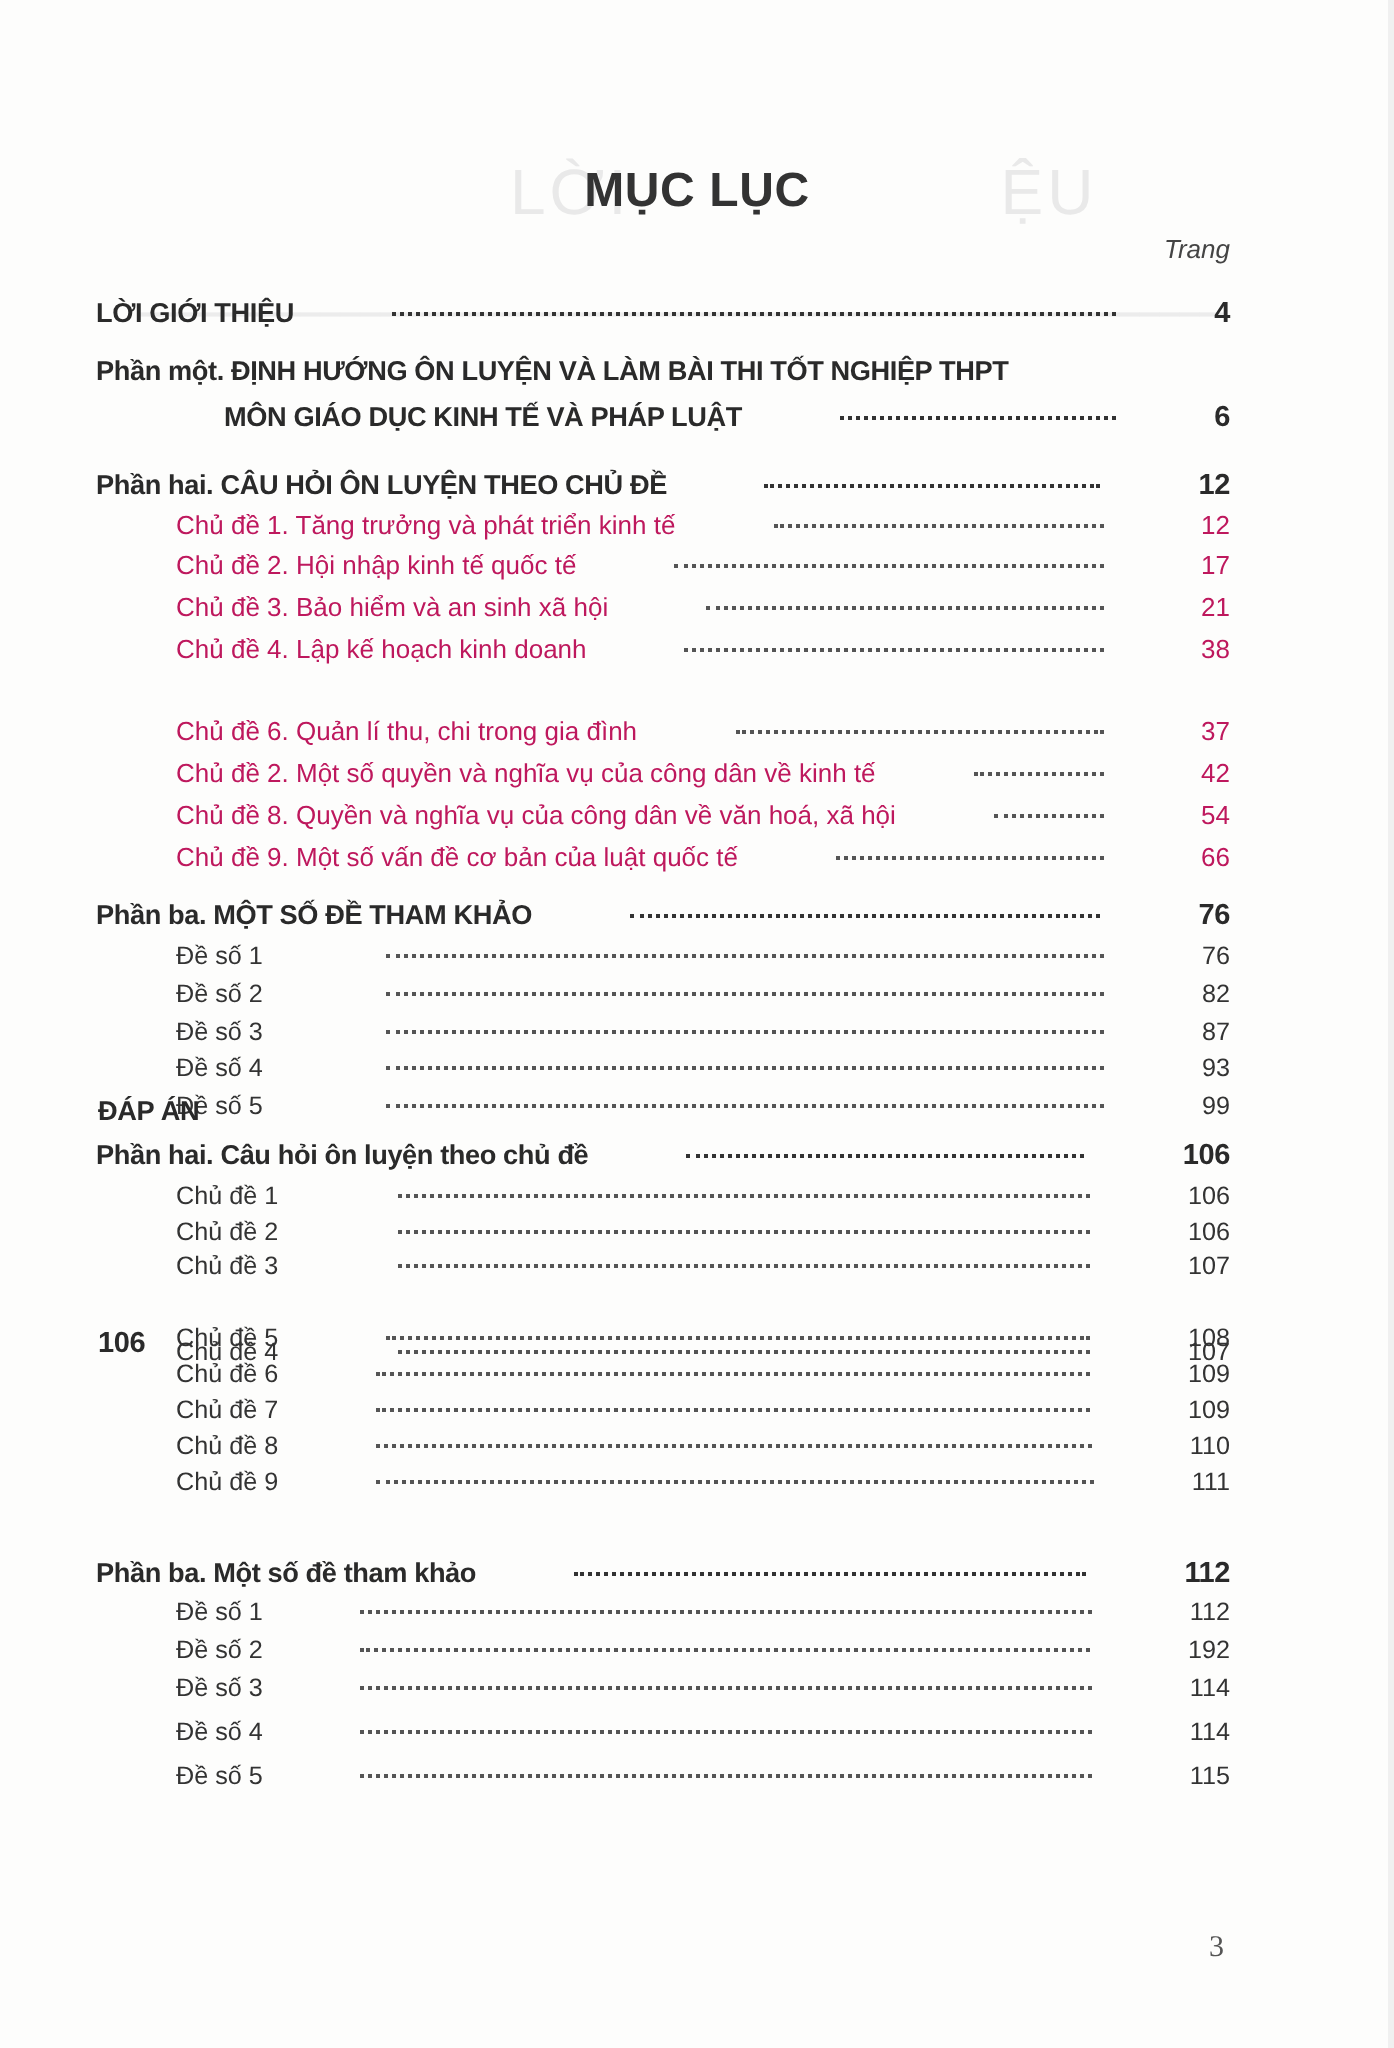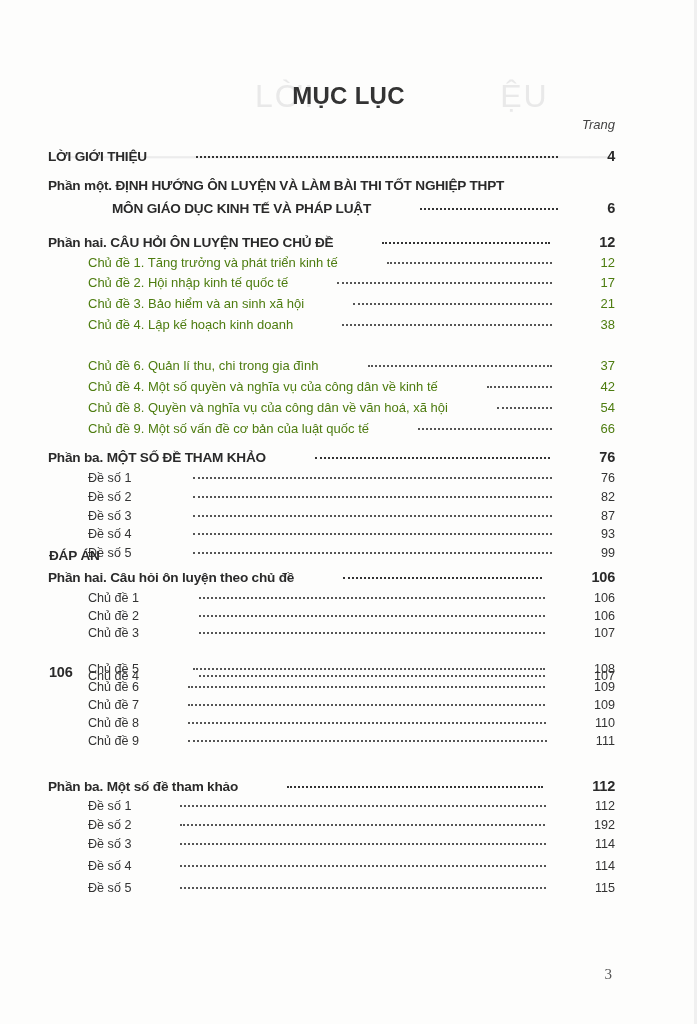--- a/index.html
+++ b/index.html
@@ -26,21 +26,21 @@
   }
   .trang {
     position: absolute; right: 82px; top: 117px; font-style: italic;
     font-size: 13px; color: #444;
   }
   .row {
     position: absolute; left: 48px; right: 82px; display: flex; align-items: baseline;
     white-space: nowrap; font-size: 13.4px; height: 18px; line-height: 18px; gap: 48px;
   }
   .row.head { font-weight: bold; font-size: 13.6px; color: #2a2a2a; letter-spacing: -0.2px; }
-  .row.sub { left: 88px; font-size: 13px; color: #4d7c0f; }
+  .row.sub { left: 88px; font-size: 13px; color: #be185d; }
   .row.sub2 { left: 88px; font-size: 12.6px; color: #333; }
   .row .label { flex: 0 0 auto; }
   .row .dots {
     flex: 1 1 auto; margin: 0 1px; overflow: hidden; height: 12px;
     border-bottom: 2px dotted #555; transform: translateY(-3px);
   }
   .row.head .dots { border-bottom: 2px dotted #333; }
   .row .num { flex: 0 0 auto; text-align: right; }
   .row.head .num { font-size: 14.5px; }
   .row.cont { left: 112px; }
@@ -102,21 +102,21 @@
     <span class="label">Chủ đề 4. Lập kế hoạch kinh doanh</span>
     <span class="dots"></span>
     <span class="num">38</span>
   </div>
   <div class="row sub" style="top:356px">
     <span class="label">Chủ đề 6. Quản lí thu, chi trong gia đình</span>
     <span class="dots"></span>
     <span class="num">37</span>
   </div>
   <div class="row sub" style="top:377px">
-    <span class="label">Chủ đề 4. Một số quyền và nghĩa vụ của công dân về kinh tế</span>
+    <span class="label">Chủ đề 2. Một số quyền và nghĩa vụ của công dân về kinh tế</span>
     <span class="dots"></span>
     <span class="num">42</span>
   </div>
   <div class="row sub" style="top:398px">
     <span class="label">Chủ đề 8. Quyền và nghĩa vụ của công dân về văn hoá, xã hội</span>
     <span class="dots"></span>
     <span class="num">54</span>
   </div>
   <div class="row sub" style="top:419px">
     <span class="label">Chủ đề 9. Một số vấn đề cơ bản của luật quốc tế</span>

